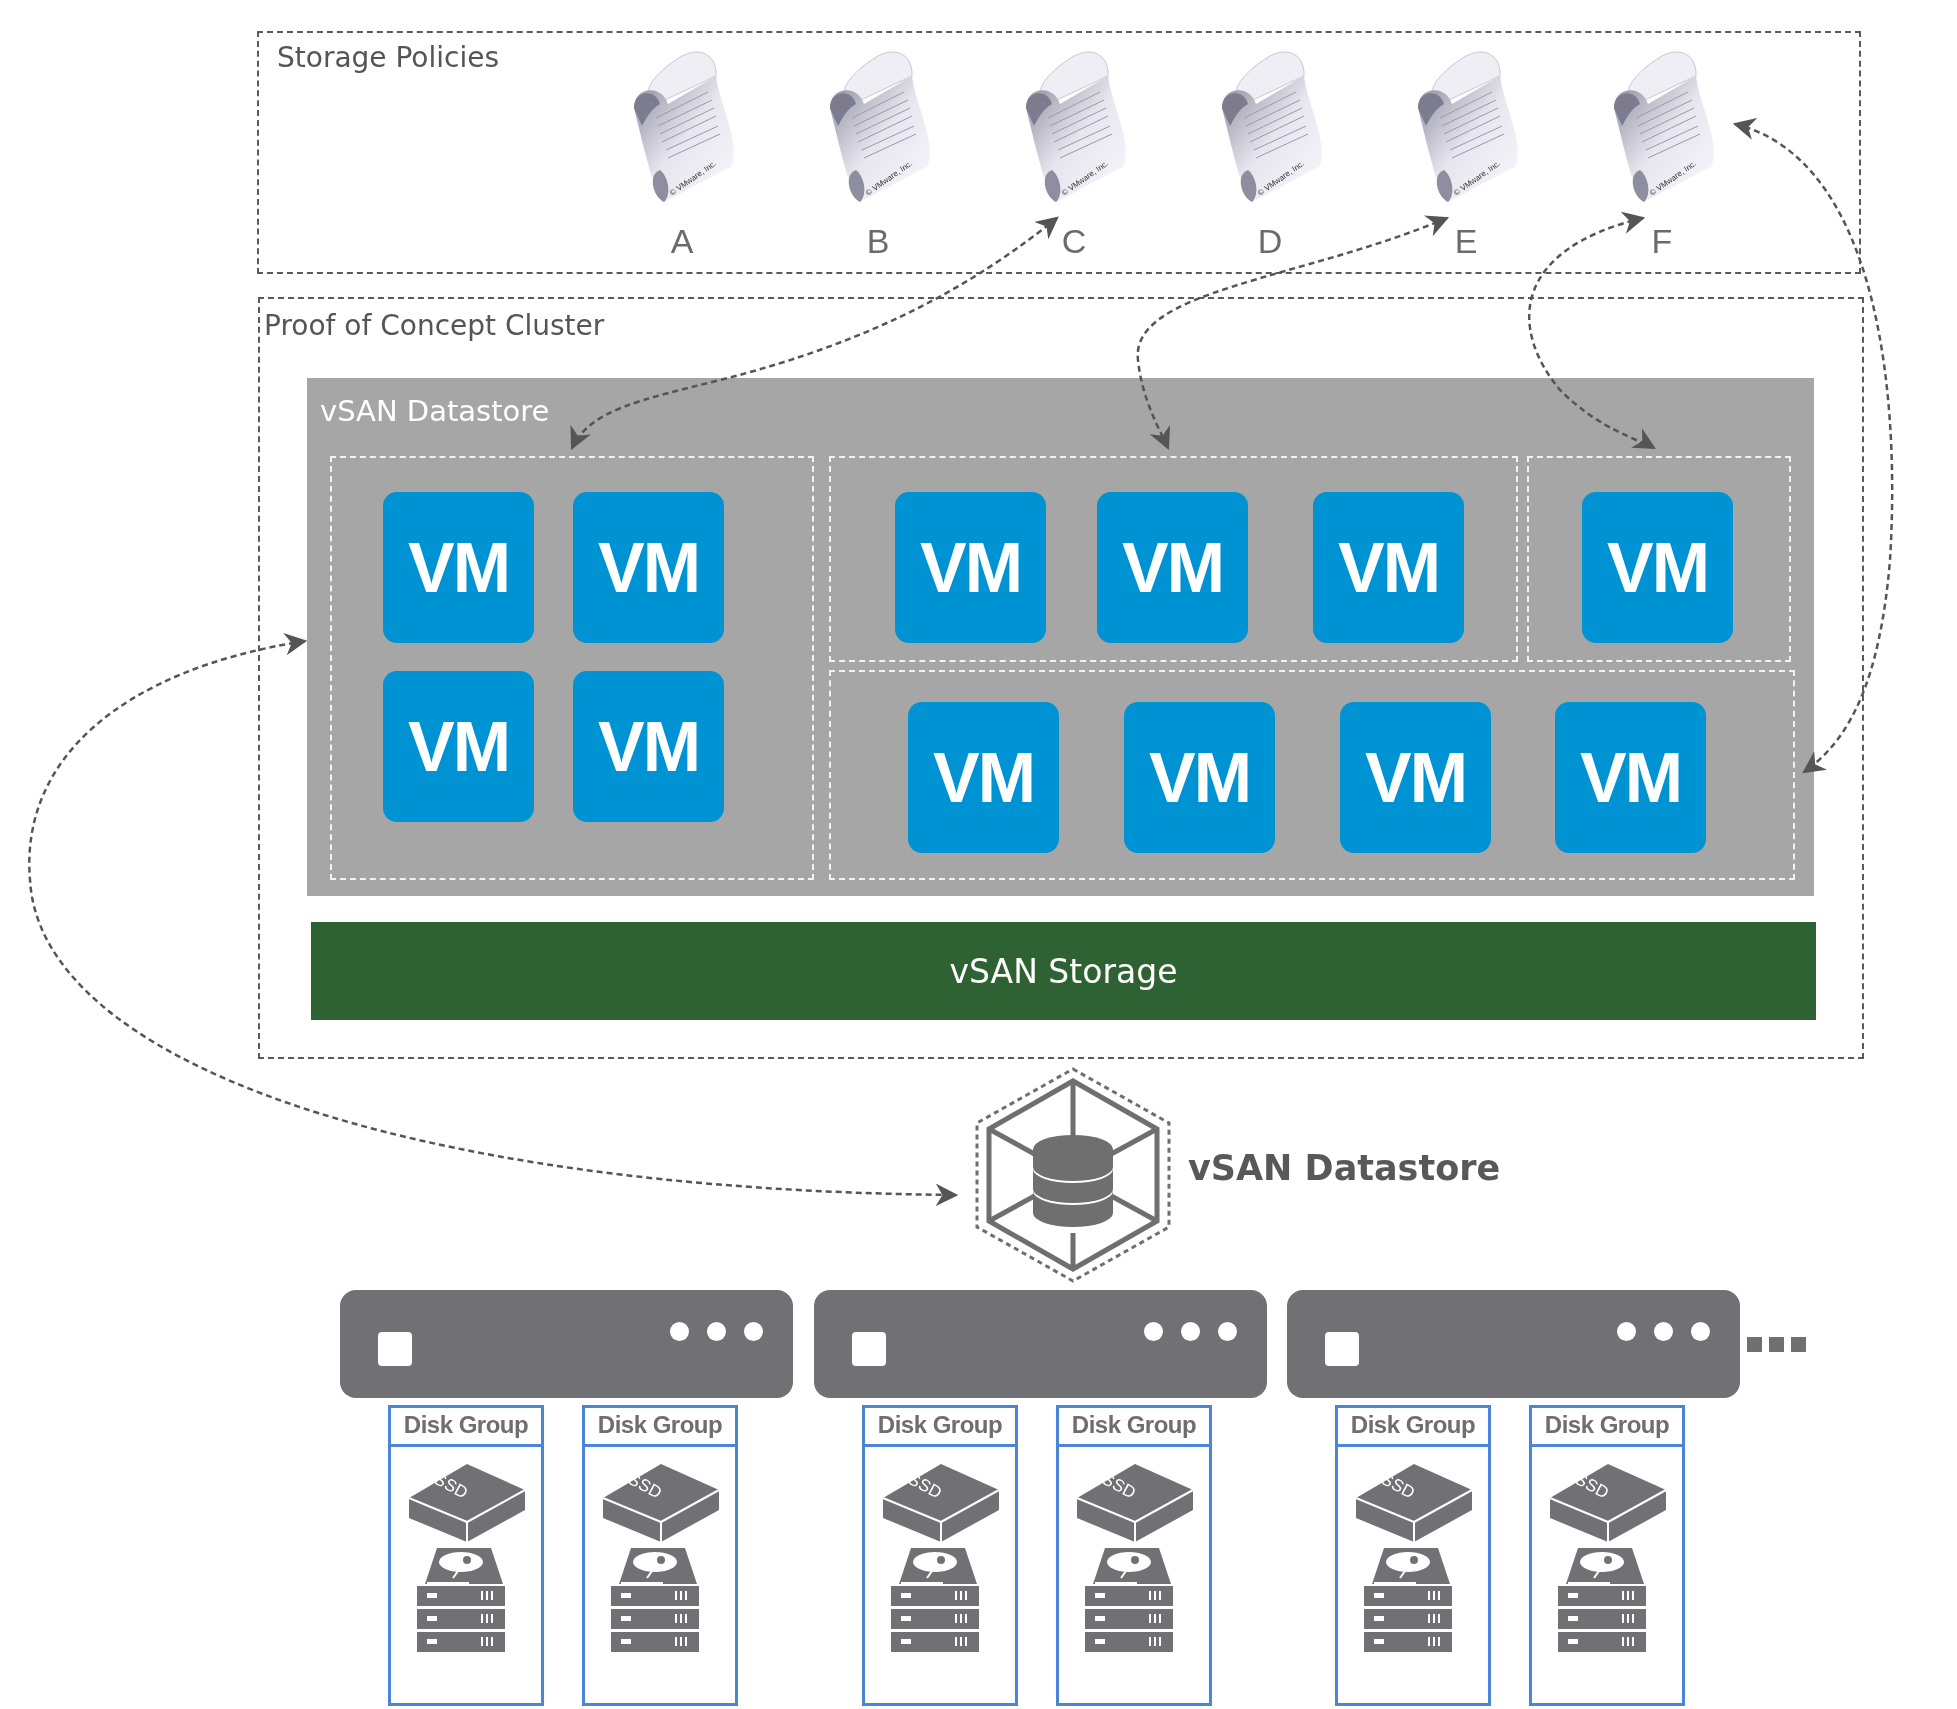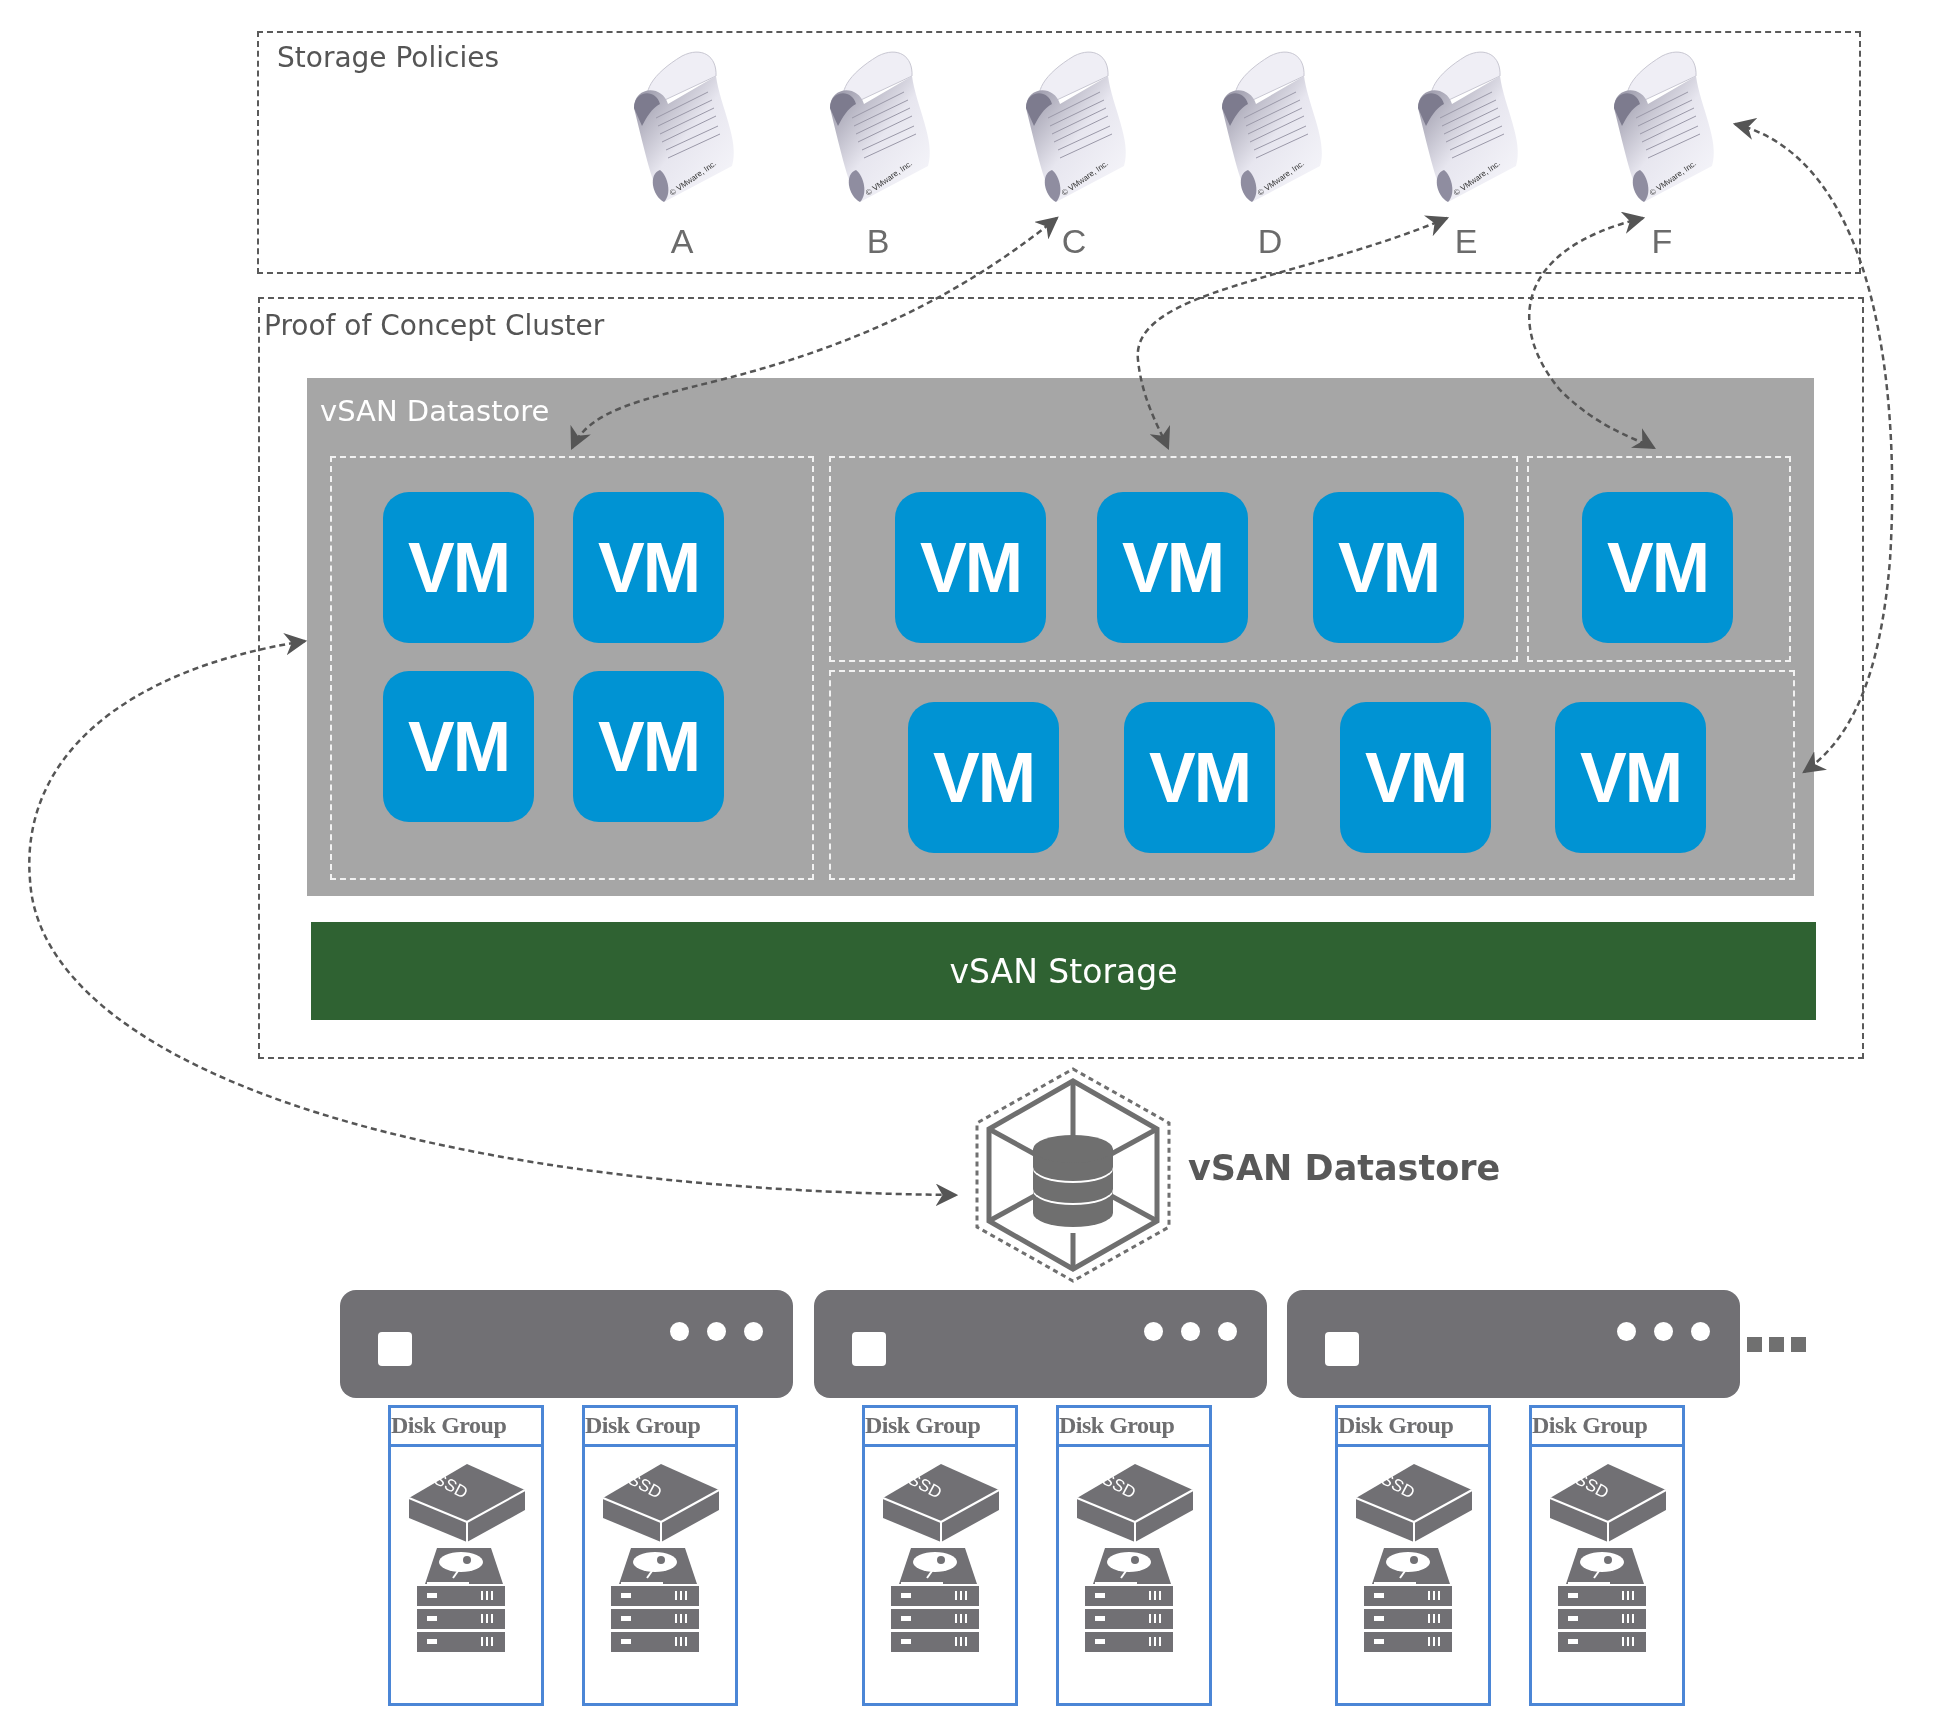--- a/index.html
+++ b/index.html
@@ -4,30 +4,30 @@
 <style>
   html, body { margin:0; padding:0; background:#ffffff; }
   body { width:1957px; height:1709px; position:relative; overflow:hidden;
          font-family:"DejaVu Sans", sans-serif; }
   .abs { position:absolute; box-sizing:border-box; }
   .dash-box { border:2px dashed #5a5a5a; }
   .section-title { color:#555555; font-size:28px; font-family:"DejaVu Sans", sans-serif; }
   .ds-grey { background:#a6a6a6; }
   .ds-title { color:#ffffff; font-size:29px; }
   .vm-group { border:2px dashed #f2f2f2; }
-  .vm { background:#0093d3; border-radius:26px; display:flex; align-items:center; justify-content:center;
+  .vm { background:#0093d3; border-radius:14px; display:flex; align-items:center; justify-content:center;
         color:#fff; font-family:"Liberation Sans", sans-serif; font-weight:bold; font-size:70px; letter-spacing:-2px; }
   .net { background:#2f6232; color:#fff; font-size:33px; display:flex; align-items:center; justify-content:center; }
   .policy-label { color:#6b6b6b; font-size:34px; font-family:"Liberation Sans", sans-serif; text-align:center; width:60px; }
   .host { background:#717074; border-radius:16px; }
   .host-sq { background:#fff; border-radius:4px; width:34px; height:34px; }
   .host-dot { background:#fff; border-radius:50%; width:19px; height:19px; }
   .dg { border:3px solid #4b86d6; background:#fff; }
-  .dg-head { border-bottom:3px solid #4b86d6; color:#6e6e70; font-family:Liberation Serif, serif;
-             font-weight:bold; font-size:24px; text-align:left; height:36px; line-height:34px; letter-spacing:-0.5px; }
+  .dg-head { border-bottom:3px solid #4b86d6; color:#6e6e70; font-family:Liberation Sans, sans-serif;
+             font-weight:bold; font-size:24px; text-align:center; height:36px; line-height:34px; letter-spacing:-0.5px; }
   .ds-label { color:#585858; font-weight:bold; font-size:35px; font-family:"DejaVu Sans", sans-serif; }
   .ellipsis-sq { background:#707070; width:15px; height:15px; }
   svg.overlay { position:absolute; left:0; top:0; pointer-events:none; }
 </style>
 </head>
 <body>
 
 <div class="abs dash-box" style="left:257px; top:31px; width:1604px; height:243px;"></div>
 <div class="abs section-title" style="left:277px; top:41px;">Storage Policies</div>
 

